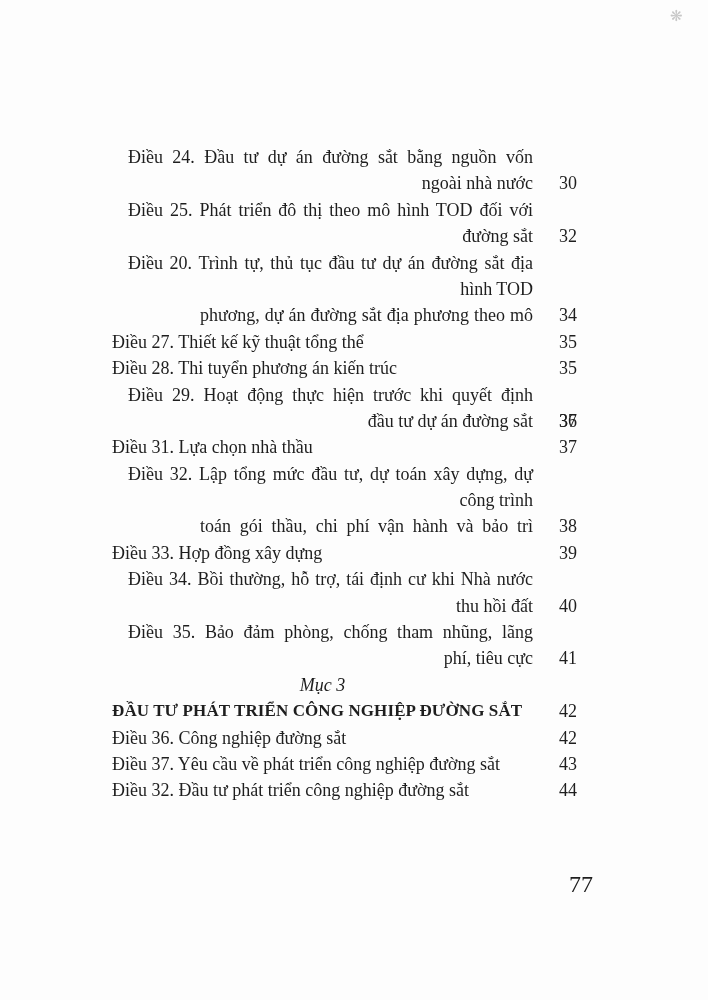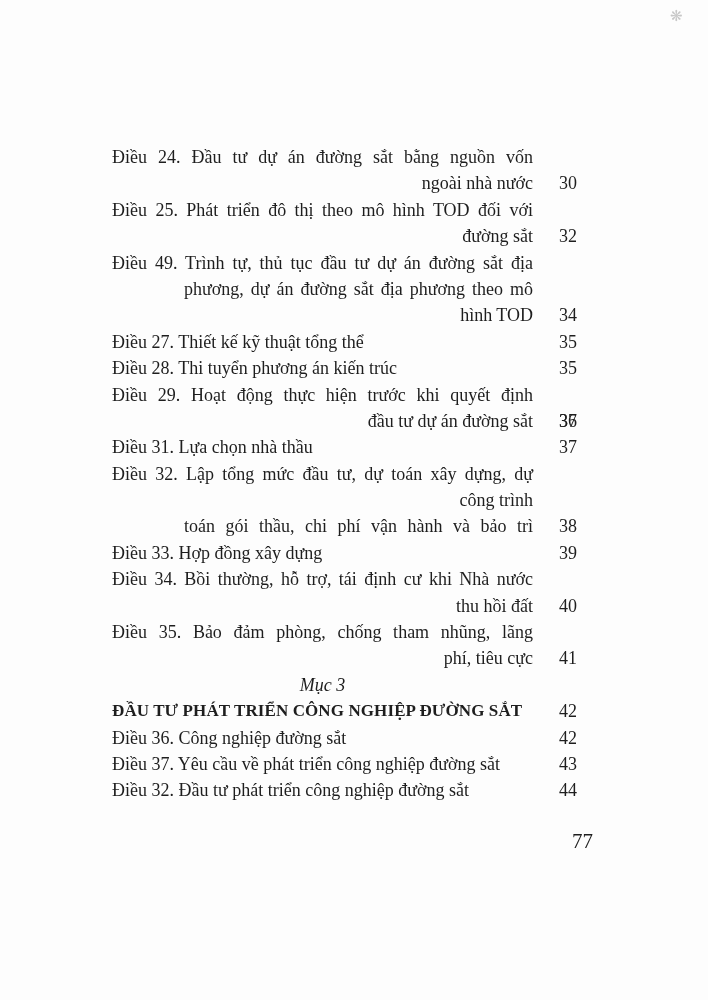--- a/index.html
+++ b/index.html
@@ -39,20 +39,21 @@
   .line {
     line-height: 26.4px;
     font-size: 18px;
     height: 26.4px;
     white-space: nowrap;
   }
   .line.just {
     white-space: normal;
     text-align: justify;
     text-align-last: justify;
+    margin-left: 16px;
   }
   .line.cont {
     padding-left: 72px;
     text-align: right;
   }
   .pg {
     position: absolute;
     right: 16px;
     bottom: 0;
     line-height: 26.4px;
@@ -67,23 +68,23 @@
     line-height: 26.4px;
     height: 26.4px;
   }
   .heading .line {
     font-weight: bold;
     font-size: 17px;
     letter-spacing: 0.1px;
   }
   .folio {
     position: absolute;
-    top: 830px;
+    top: 873px;
     right: 115px;
-    font-size: 21px;
+    font-size: 24px;
     line-height: 22px;
     color: #1e1e1e;
   }
 </style>
 </head>
 <body>
 
 <div class="page">
   <span class="flower">❋</span>
 
@@ -97,23 +98,23 @@
       </div>
       <div class="entry">
         <div class="text">
           <div class="line just">Điều 25. Phát triển đô thị theo mô hình TOD đối với</div>
           <div class="line cont">đường sắt</div>
         </div>
         <span class="pg">32</span>
       </div>
       <div class="entry">
         <div class="text">
-          <div class="line just">Điều 49. Trình tự, thủ tục đầu tư dự án đường sắt địa</div>
+          <div class="line just">Điều 20. Trình tự, thủ tục đầu tư dự án đường sắt địa</div>
+          <div class="line cont">hình TOD</div>
           <div class="line cont just">phương, dự án đường sắt địa phương theo mô</div>
-          <div class="line cont">hình TOD</div>
         </div>
         <span class="pg">34</span>
       </div>
       <div class="entry">
         <div class="text">
           <div class="line">Điều 27. Thiết kế kỹ thuật tổng thể</div>
         </div>
         <span class="pg">35</span>
       </div>
       <div class="entry">

